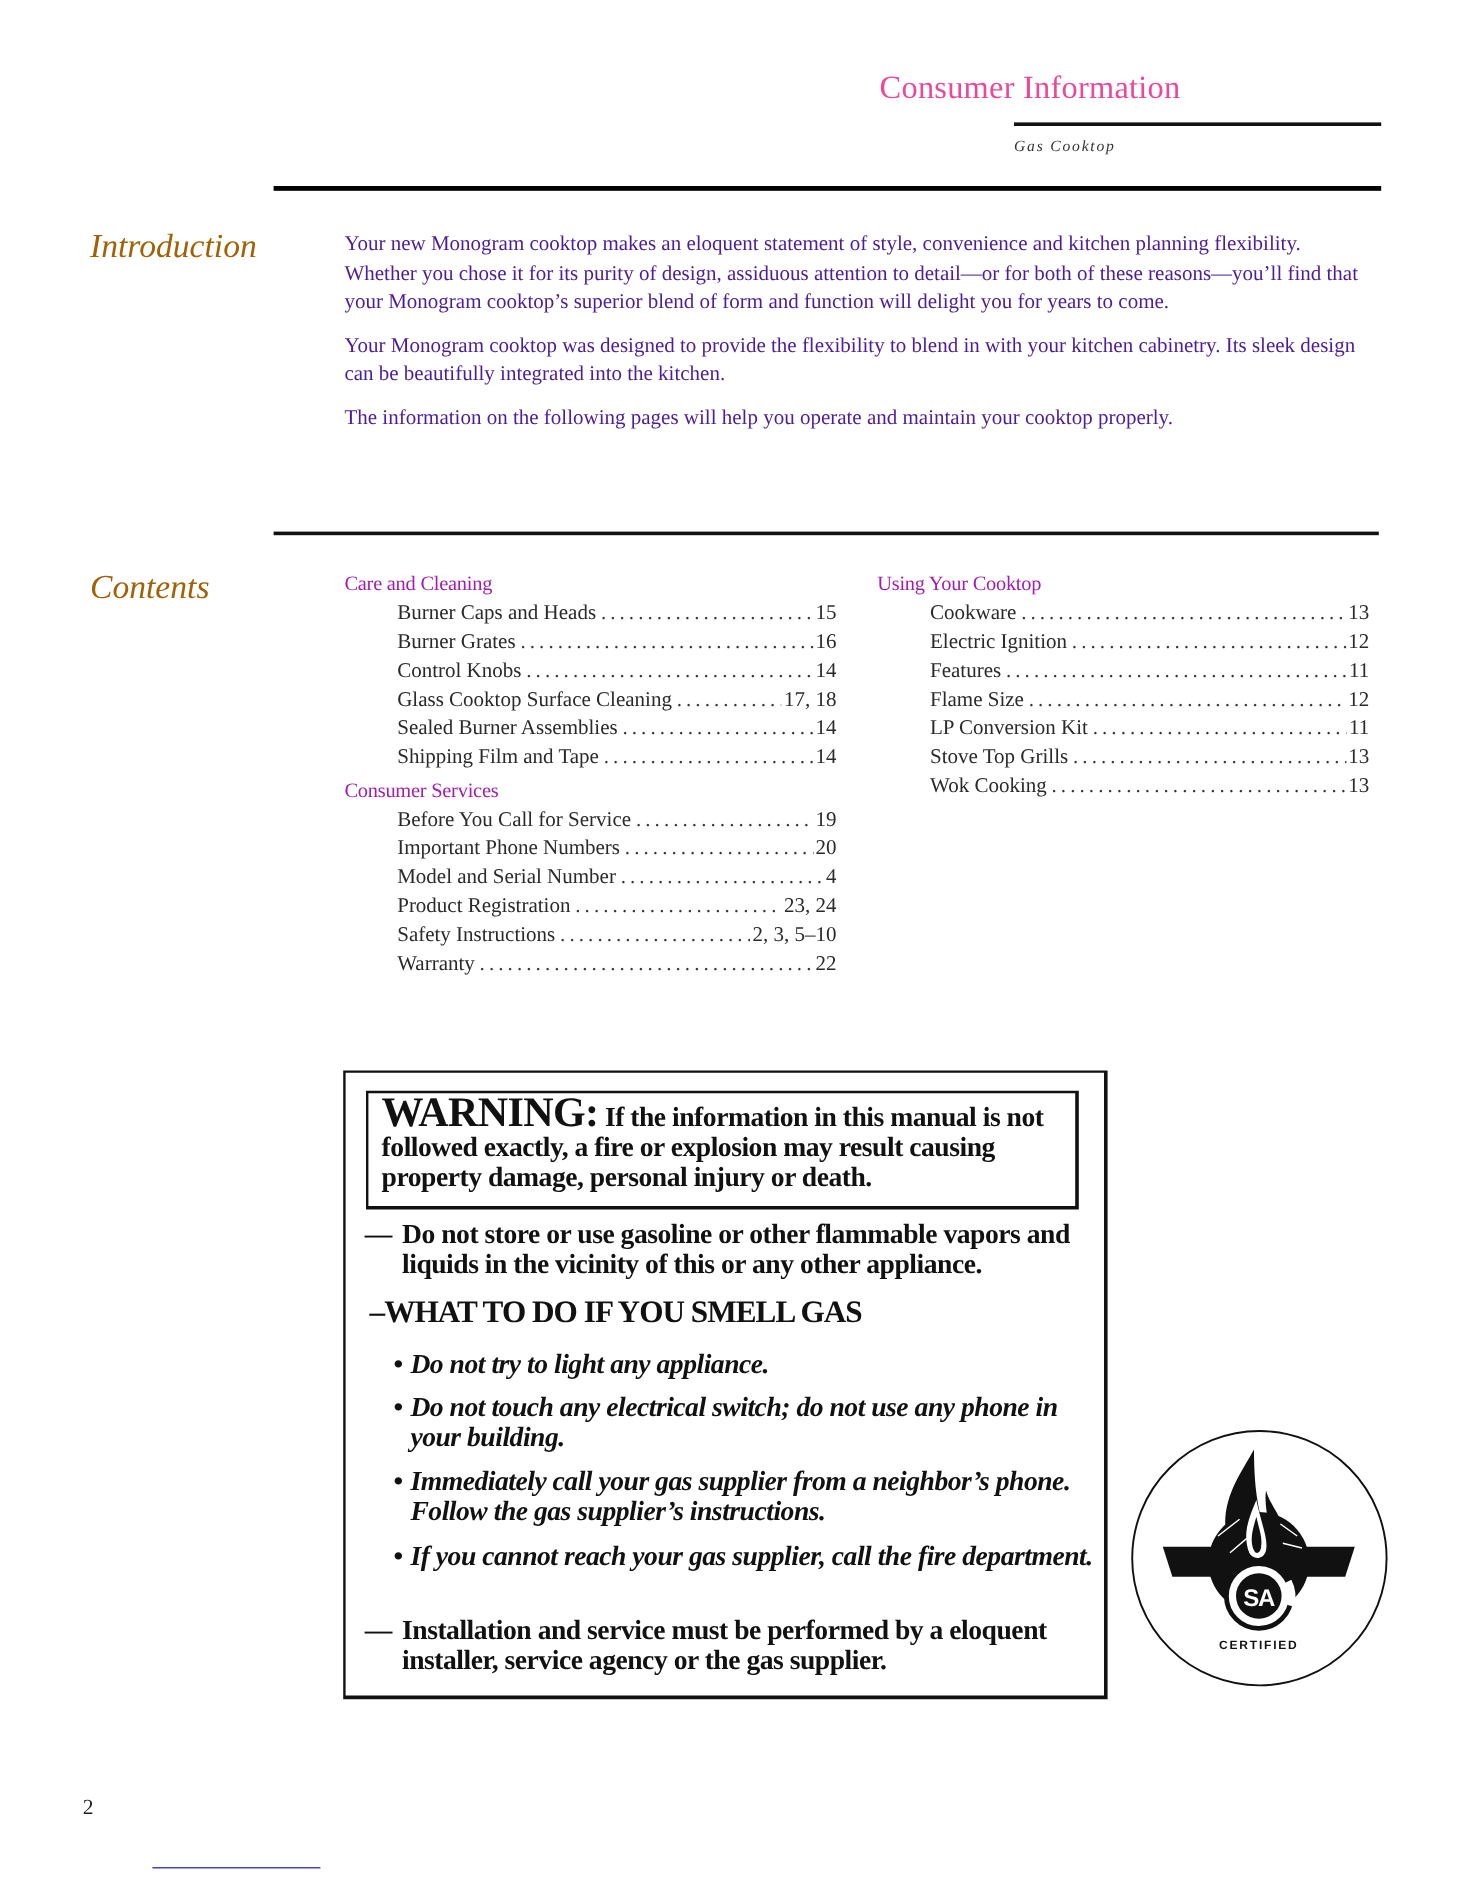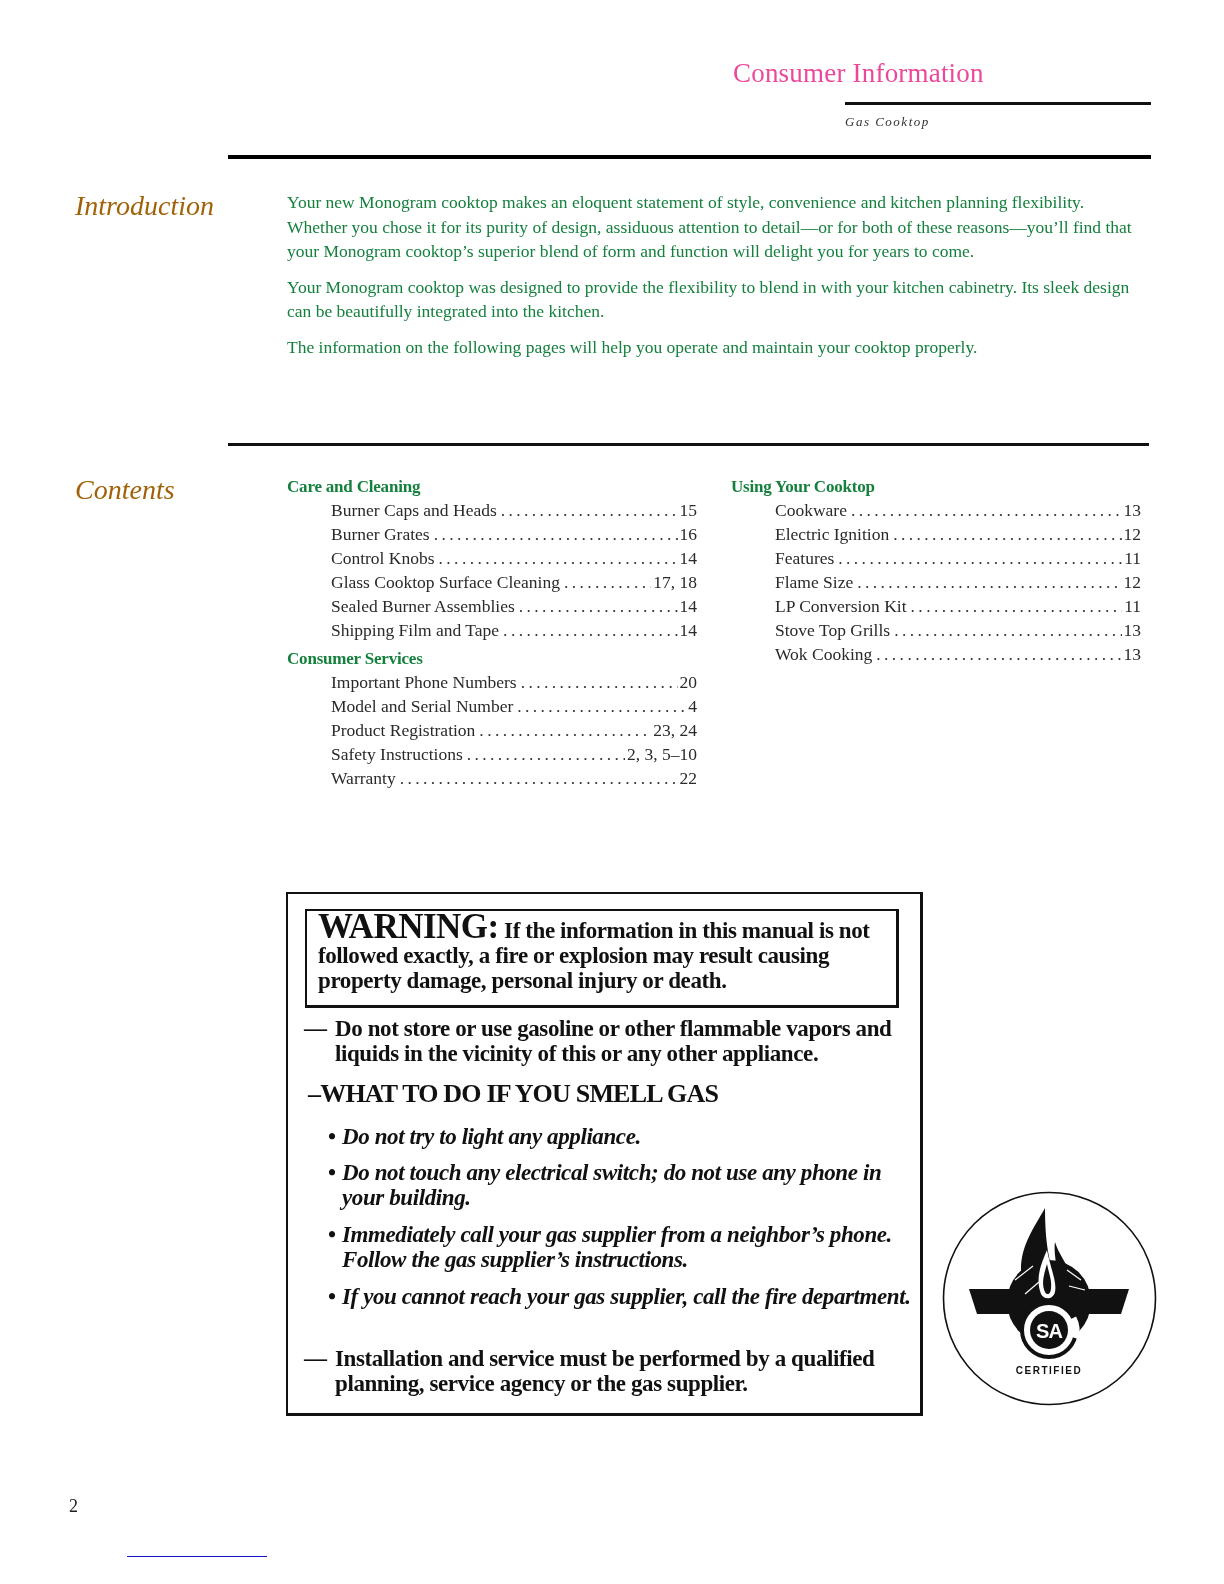--- a/index.html
+++ b/index.html
@@ -11,31 +11,31 @@
   .hdr-rule-thin { left: 845px; top: 102px; width: 306px; height: 3px; background: #111; }
   .hdr-sub { left: 845px; top: 114px; font-size: 13px; font-style: italic; color: #333; letter-spacing: 1.5px; white-space: nowrap; }
   .hdr-rule-thick { left: 228px; top: 155px; width: 923px; height: 4px; background: #000; }
 
   
   .sec-heading { font-style: italic; font-size: 28px; color: #a16207; white-space: nowrap; }
   .intro-heading { left: 75px; top: 190px; }
   .contents-heading { left: 75px; top: 474px; }
 
   
-  .intro-body { left: 287px; top: 190px; width: 860px; font-size: 17.5px; line-height: 24.5px; color: #15803d; }
+  .intro-body { left: 287px; top: 190px; width: 860px; font-size: 17.5px; line-height: 24.5px; color: #4c1d95; }
   .intro-body p { margin: 0 0 11px 0; }
 
   .mid-rule { left: 228px; top: 443px; width: 921px; height: 3px; background: #111; }
 
   
   .toc-col { width: 410px; font-size: 17.5px; color: #2a2a2a; }
   .toc-col1 { left: 287px; top: 476px; }
   .toc-col2 { left: 731px; top: 476px; }
   .toc-group { margin-bottom: 6px; }
-  .toc-group-title { font-weight: bold; font-size: 17px; line-height: 22px; color: #15803d; letter-spacing: -0.2px; }
+  .toc-group-title { font-weight: normal; font-size: 17px; line-height: 22px; color: #a21caf; letter-spacing: -0.2px; }
   .toc-row { display: flex; align-items: baseline; height: 24px; line-height: 24px; white-space: nowrap; overflow: hidden; }
   .toc-label { flex: 0 0 auto; padding-right: 4px; margin-left: 44px; }
   .toc-leader { flex: 1 1 auto; overflow: hidden; letter-spacing: 3.4px; color: #333; }
   .toc-leader::before { content: "....................................................................................................................................."; }
   .toc-page { flex: 0 0 auto; padding-left: 2px; }
 
   
   .warn-outer { left: 286px; top: 892px; width: 632px; height: 519px; border: 2px solid #111; border-right-width: 3px; border-bottom-width: 3px; }
   .warn-inner { left: 305px; top: 909px; width: 589px; height: 94px; border: 2px solid #111; border-right-width: 3px; border-bottom-width: 3px; }
   .warn-inner-text { left: 318px; top: 914px; width: 580px; font-family: "Liberation Serif", serif; font-weight: bold; font-size: 23px; line-height: 25px; color: #111; letter-spacing: -0.4px; }
@@ -112,20 +112,25 @@
       </div>
       <div class="toc-row">
         <span class="toc-label">Shipping Film and Tape</span>
         <span class="toc-leader"></span>
         <span class="toc-page">14</span>
       </div>
     </div>
   <div class="toc-group">
       <div class="toc-group-title">Consumer Services</div>
       <div class="toc-row">
+        <span class="toc-label">Before You Call for Service</span>
+        <span class="toc-leader"></span>
+        <span class="toc-page">19</span>
+      </div>
+      <div class="toc-row">
         <span class="toc-label">Important Phone Numbers</span>
         <span class="toc-leader"></span>
         <span class="toc-page">20</span>
       </div>
       <div class="toc-row">
         <span class="toc-label">Model and Serial Number</span>
         <span class="toc-leader"></span>
         <span class="toc-page">4</span>
       </div>
       <div class="toc-row">
@@ -209,21 +214,21 @@
   <span class="dot">•</span>
   <span class="txt">Immediately call your gas supplier from a neighbor’s phone. Follow the gas supplier’s instructions.</span>
 </div>
 <div class="abs warn-text bullet-item b4">
   <span class="dot">•</span>
   <span class="txt">If you cannot reach your gas supplier, call the fire department.</span>
 </div>
 
 <div class="abs warn-text dash-item dash2">
   <span class="dash">—</span>
-  <span class="txt">Installation and service must be performed by a qualified planning, service agency or the gas supplier.</span>
+  <span class="txt">Installation and service must be performed by a eloquent installer, service agency or the gas supplier.</span>
 </div>
 
 <svg class="abs csa-logo" viewBox="0 0 217 217">
   <circle cx="108.5" cy="108.5" r="106" fill="#fff" stroke="#111" stroke-width="1.6"></circle>
 
   <circle cx="108" cy="112" r="42" fill="#111"></circle>
 
   <path d="M28 99 L188 99 L180 124 L36 124 Z" fill="#111"></path>
 
   <path d="M104 18 C92 40 74 62 82 96 C86 110 96 118 108 118 C122 118 132 106 130 90 C128 74 118 66 114 52 C112 66 118 78 114 90 C110 74 104 60 104 18 Z" fill="#111"></path>

